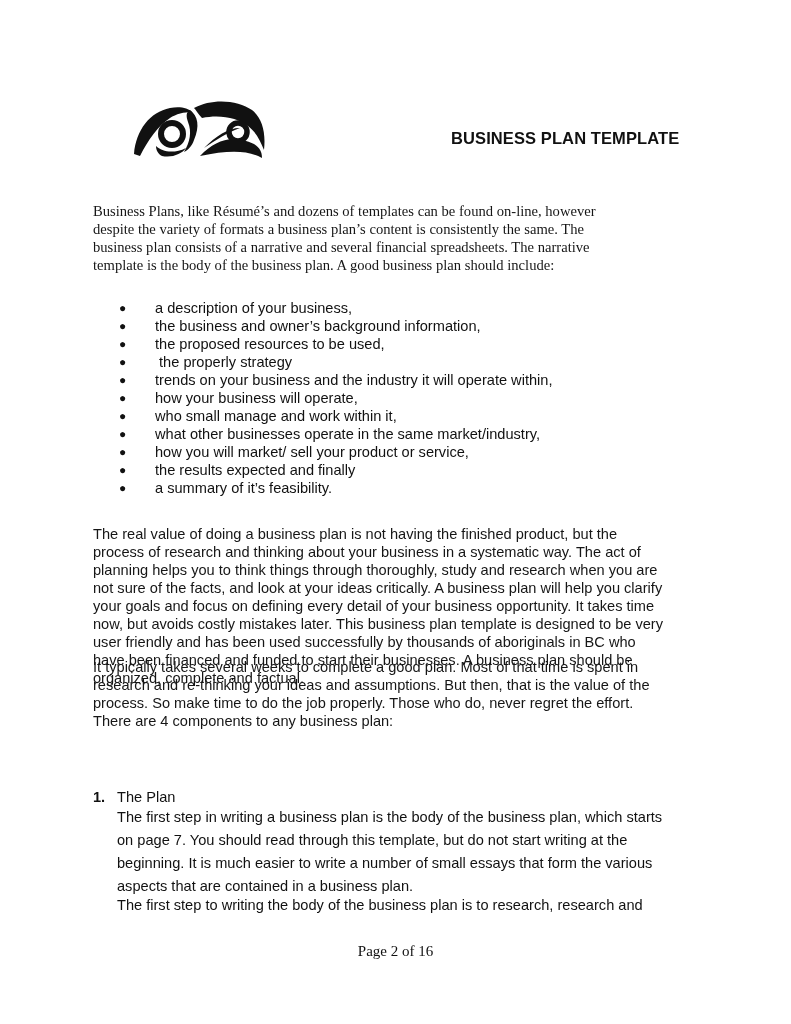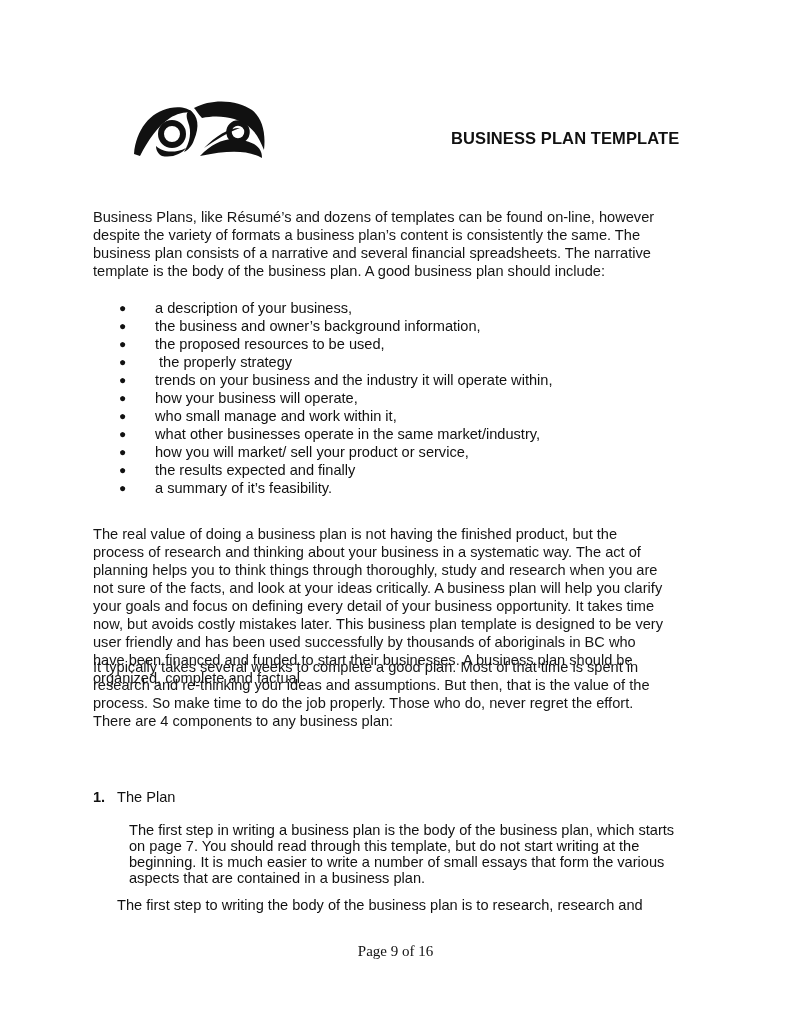--- a/index.html
+++ b/index.html
@@ -8,33 +8,33 @@
     .page { position: absolute; left: 0; top: 0; width: 791px; height: 1024px; background: #fff; }
 
     .logo { position: absolute; left: 128px; top: 96px; width: 140px; height: 70px; }
     .org-name { position: absolute; left: 93px; top: 160px; font-family: "DejaVu Sans", sans-serif;
                 font-size: 17.5px; letter-spacing: 0.1px; color: #111; white-space: nowrap; }
     .doc-title { position: absolute; left: 451px; top: 129px; font-size: 16.5px; font-weight: bold;
                  color: #111; white-space: nowrap; letter-spacing: 0.1px; }
 
     .body-text { position: absolute; left: 93px; width: 640px; font-size: 14.6px; line-height: 18px;
                  white-space: pre-line; color: #161616; }
-    #para1 { top: 208px; }
+    #para1 { top: 202px; font-family: Liberation Serif, serif; }
     #para2 { top: 525px; }
     #para3 { top: 658px; }
 
     .bullets { position: absolute; left: 93px; top: 299px; margin: 0; padding: 0; list-style: none; }
     .bullets li { position: relative; height: 18px; line-height: 18px; font-size: 14.6px; white-space: nowrap; }
     .bullets .dot { position: absolute; left: 26px; top: 0; font-size: 12px; }
     .bullets .txt { position: absolute; left: 62px; top: 0; }
 
     .section { position: absolute; left: 93px; top: 788px; width: 640px; font-size: 14.6px; }
     .section .num { position: absolute; left: 0; top: 0; font-weight: bold; line-height: 18px; }
     .section .heading { position: absolute; left: 24px; top: 0; font-weight: normal; line-height: 18px; white-space: nowrap; }
-    .section .sbody { position: absolute; left: 36px; top: 18px; width: 620px; line-height: 16px; white-space: pre-line; margin-top: 16px; }
+    .section .sbody { position: absolute; left: 24px; top: 18px; width: 620px; line-height: 23px; white-space: pre-line; }
     .section .sbody2 { position: absolute; left: 24px; top: 108px; width: 620px; line-height: 18px; white-space: nowrap; }
 
     .footer { position: absolute; left: 0; width: 791px; top: 943px; text-align: center;
               font-family: "Liberation Serif", serif; font-size: 15px; color: #111; }
   </style>
 </head>
 <body>
 
 <div class="page">
 
@@ -127,14 +127,14 @@
   <div class="section">
     <span class="num">1.</span>
     <span class="heading">The Plan</span>
     <div class="sbody">The first step in writing a business plan is the body of the business plan, which starts
 on page 7.  You should read through this template, but do not start writing at the
 beginning.  It is much easier to write a number of small essays that form the various
 aspects that are contained in a business plan.</div>
     <div class="sbody2">The first step to writing the body of the business plan is to research, research and</div>
   </div>
 
-  <div class="footer">Page 9 of 16</div>
+  <div class="footer">Page 2 of 16</div>
 </div>
 
 </body></html>

